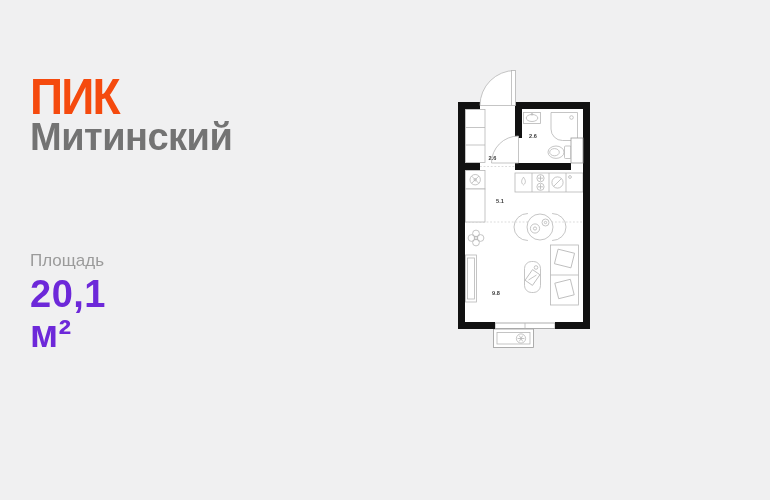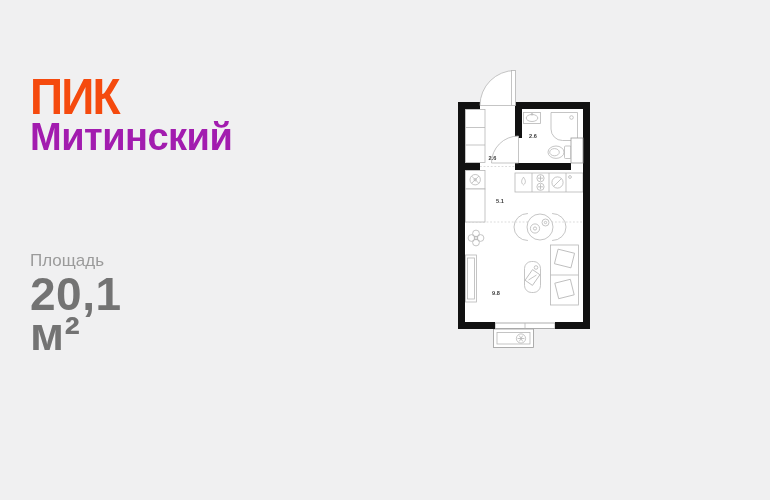--- a/index.html
+++ b/index.html
@@ -11,24 +11,24 @@
   }
   .canvas{position:absolute;inset:0;padding-left:21px;}
   .left{position:absolute;left:30px;top:0;}
   .logo{
     position:absolute;left:0;top:68px;
     font-size:50px;font-weight:700;letter-spacing:-2px;
     color:#f54a0e;
     display:inline-block;transform:scaleX(.92);transform-origin:left top;
     white-space:nowrap;
   }
-  .title{position:absolute;left:0;top:117px;color:#a21caf;}
+  .title{position:absolute;left:0;top:117px;color:#737373;}
   .title span{display:block;font-size:38px;line-height:40px;font-weight:700;letter-spacing:-.5px;}
   .area-label{position:absolute;left:0;top:246px;font-size:17px;line-height:30px;color:#9b9b9b;font-weight:400;}
-  .area-value{position:absolute;left:0;top:274px;font-size:46px;line-height:40px;font-weight:700;color:#737373;letter-spacing:.5px;}
+  .area-value{position:absolute;left:0;top:274px;font-size:38px;line-height:40px;font-weight:700;color:#6d28d9;letter-spacing:.5px;}
   svg.plan{position:absolute;left:450px;top:60px;}
   svg .furn{fill:#ffffff;stroke:#b6b6b6;stroke-width:.8;}
   svg .furn-n{fill:none;stroke:#b6b6b6;stroke-width:.8;}
   svg .thin{fill:#ffffff;stroke:#9a9a9a;stroke-width:.8;}
   svg .wall{fill:#111111;stroke:none;}
   svg .dash{stroke:#cccccc;stroke-width:.7;stroke-dasharray:1.8 1.8;fill:none;}
   svg text.rlabel{
     font-family:"Liberation Sans", sans-serif;
     font-size:5.6px;font-weight:600;fill:#3a3a3a;text-anchor:middle;
   }

